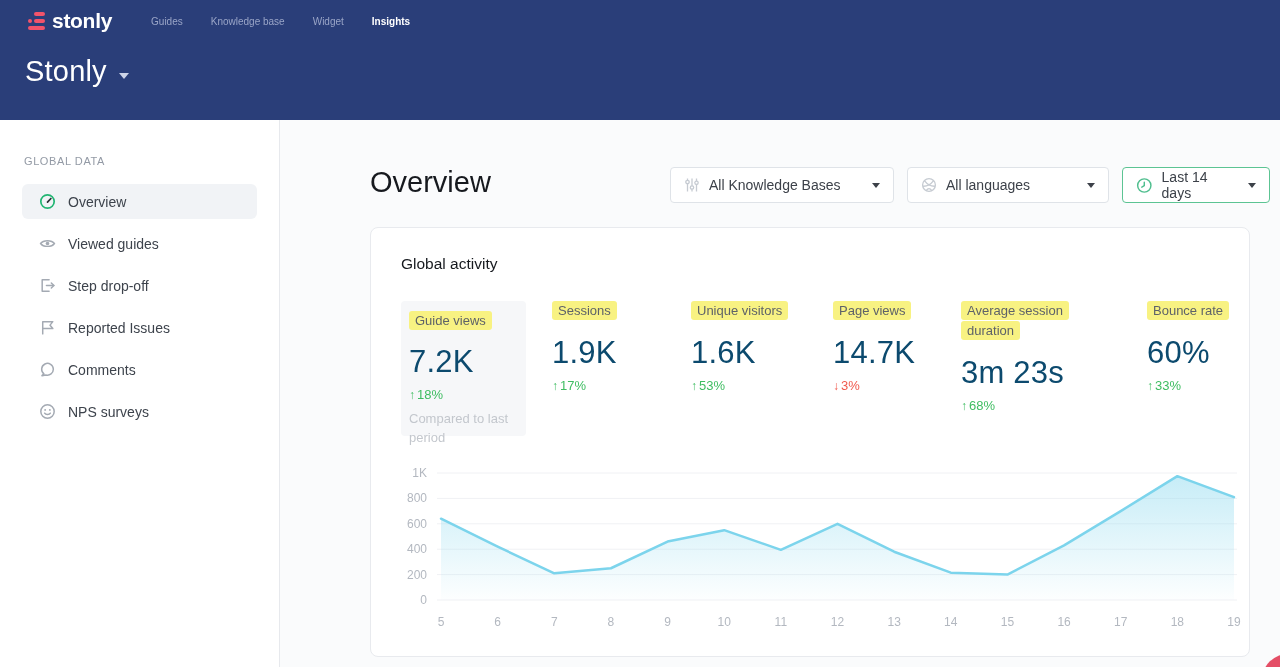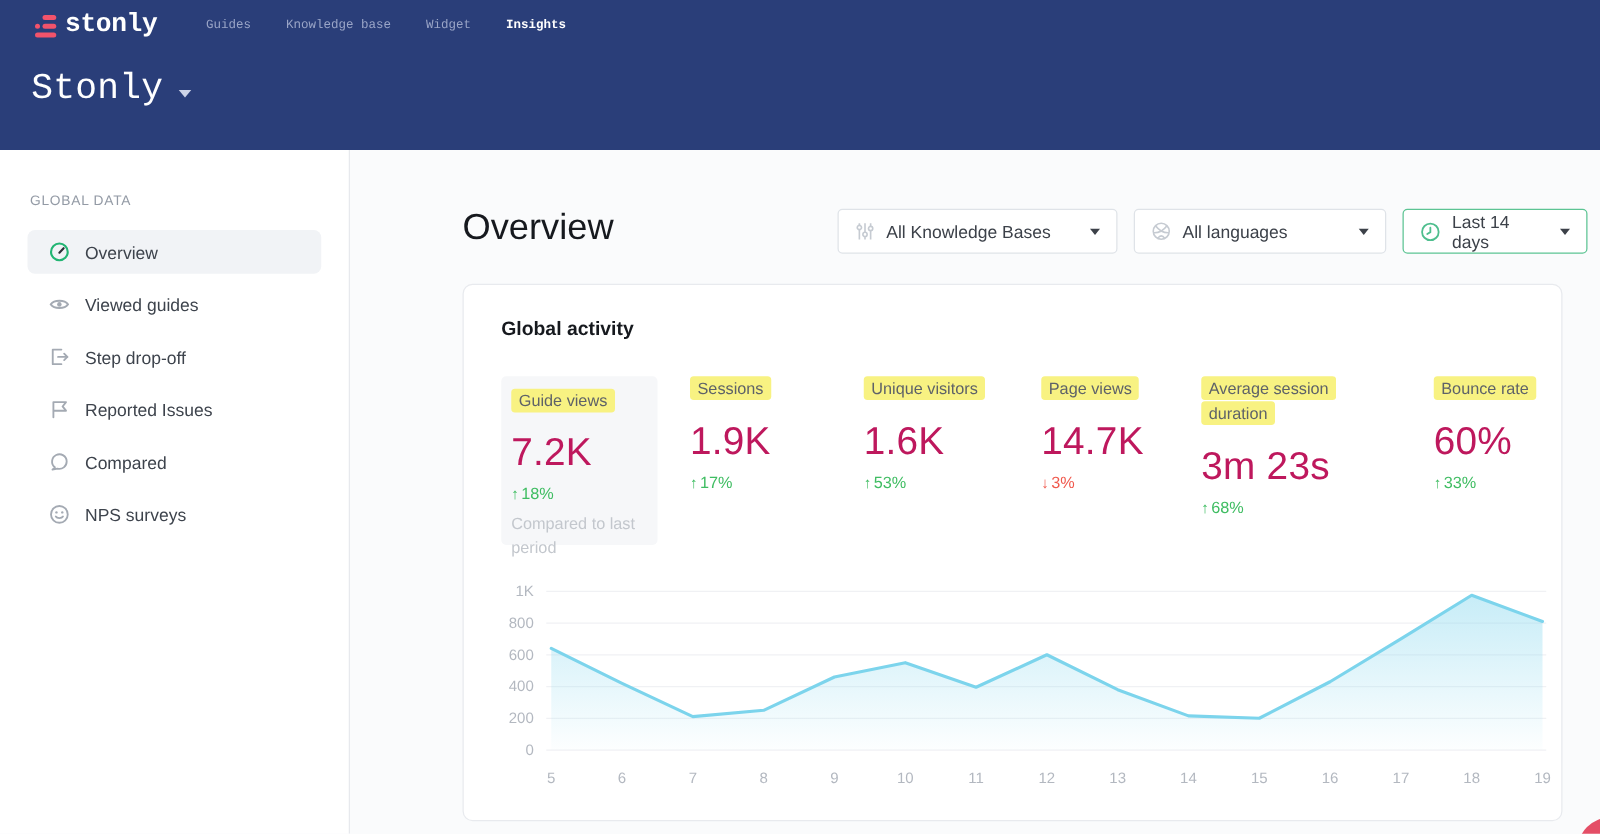--- a/index.html
+++ b/index.html
@@ -1,20 +1,20 @@
 <!DOCTYPE html>
 <html><head>
 <meta charset="utf-8">
 <style>
   * { margin:0; padding:0; box-sizing:border-box; }
   html,body { width:1280px; height:667px; overflow:hidden; }
   body { font-family:"Liberation Sans","DejaVu Sans",sans-serif; background:#fafbfc; position:relative; }
 
   
-  .header { position:absolute; top:0; left:0; width:1280px; height:120px; background:#2a3e79;font-family:Liberation Mono, monospace; }
+  .header { position:absolute; top:0; left:0; width:1280px; height:120px; background:#2a3e79; }
   .topnav { display:flex; align-items:center; padding:9px 0 0 25px; }
   .logo { display:flex; align-items:center; gap:7px; cursor:pointer; }
   .logo-mark { width:20px; height:18px; display:flex; flex-direction:column; justify-content:space-between; }
   .logo-mark .r { display:flex; justify-content:flex-end; gap:2px; height:4px; }
   .logo-mark .bar { background:#f2536b; border-radius:2px; height:4px; }
   .logo-text { color:#fff; font-size:21px; font-weight:700; letter-spacing:-0.3px; }
   .nav-links { display:flex; align-items:center; margin-left:25px; }
   .nav-link { color:#9aa5c7; font-size:10px; padding:6px 14px; cursor:pointer; }
   .nav-link.active { color:#ffffff; font-weight:700; }
   .workspace-row { display:flex; align-items:center; margin:22px 0 0 25px; }
@@ -31,32 +31,32 @@
   
   .main { position:absolute; left:300px; top:120px; right:0; bottom:0; background:#fafbfc; }
   .page-title { position:absolute; left:70px; top:46px; font-size:29px; font-weight:400; color:#16191e; }
   .filters { position:absolute; right:10px; top:47px; display:flex; gap:13px;justify-content:flex-end; }
   .filter-btn { height:36px; background:#fff; border:1px solid #dfe3e8; border-radius:4px; display:flex; align-items:center; padding:0 13px; gap:9px; font-size:14px; color:#3c4149; cursor:pointer; }
   .filter-btn .caret { width:0; height:0; border-left:4px solid transparent; border-right:4px solid transparent; border-top:5px solid #3c4149; margin-left:12px; }
   .filter-btn.active { border:1.5px solid #5cc493; }
 
   
   .card { position:absolute; left:70px; top:107px; width:880px; height:430px; background:#fff; border:1px solid #e8eaee; border-radius:8px; }
-  .card-title { position:absolute; left:30px; top:27px; font-size:15.5px; font-weight:700; color:#16191e; }
+  .card-title { position:absolute; left:30px; top:27px; font-size:15.5px; font-weight:400; color:#16191e; }
 
   .metric { position:absolute; top:73px; }
   .metric.selected { background:#f6f7f9; border-radius:4px; padding:10px 8px; height:135px; }
   .m0 { left:30px;  width:125px; }
   .m1 { left:181px; width:132px; }
   .m2 { left:320px; width:135px; }
   .m3 { left:462px; width:121px; }
   .m4 { left:590px; width:110px; }
   .m5 { left:776px; width:115px; }
   .metric-label { display:inline; background:#f8f282; border-radius:3px; padding:2px 6px; font-size:13px; line-height:1.55; color:#5e6268; -webkit-box-decoration-break:clone; box-decoration-break:clone; }
-  .metric-value { margin-top:14px; font-size:31px; color:#be185d; letter-spacing:0.2px; }
+  .metric-value { margin-top:14px; font-size:31px; color:#0c4a6e; letter-spacing:0.2px; }
   .metric.selected .metric-value { margin-top:13px; }
   .metric-delta { margin-top:7px; font-size:13px; }
   .metric-delta.up { color:#3fbd62; }
   .metric-delta.down { color:#f0594d; }
   .metric-delta .arrow { font-size:12px; margin-right:2px; }
   .metric-note { margin-top:8px; font-size:13px; line-height:1.45; color:#c3c7cd; }
 
   
   .chart-wrap { position:absolute; left:20px; top:228px; }
   .gridline { stroke:#f0f1f4; stroke-width:1; }
@@ -133,21 +133,21 @@
     <svg width="17" height="17" viewBox="0 0 16 16" fill="none">
       <path d="M3.5 14 V2.5 H13 L10.4 5.8 L13 9 H3.5" stroke="#a4aab3" stroke-width="1.4" stroke-linecap="round" stroke-linejoin="round"></path>
     </svg>
     <span>Reported Issues</span>
   </div>
 
   <div class="side-item">
     <svg width="17" height="17" viewBox="0 0 16 16" fill="none">
       <path d="M13.5 7.8 A5.5 5.5 0 1 0 4.6 12.1 L2.8 13.8 L6.6 13.1 A5.5 5.5 0 0 0 13.5 7.8 Z" stroke="#a4aab3" stroke-width="1.4" stroke-linejoin="round"></path>
     </svg>
-    <span>Compared</span>
+    <span>Comments</span>
   </div>
 
   <div class="side-item">
     <svg width="17" height="17" viewBox="0 0 16 16" fill="none">
       <circle cx="8" cy="8" r="6.3" stroke="#a4aab3" stroke-width="1.4"></circle>
       <circle cx="5.8" cy="6.5" r="0.9" fill="#a4aab3"></circle>
       <circle cx="10.2" cy="6.5" r="0.9" fill="#a4aab3"></circle>
       <path d="M5.3 9.6 C6.3 11.2 9.7 11.2 10.7 9.6" stroke="#a4aab3" stroke-width="1.4" stroke-linecap="round" fill="none"></path>
     </svg>
     <span>NPS surveys</span>

